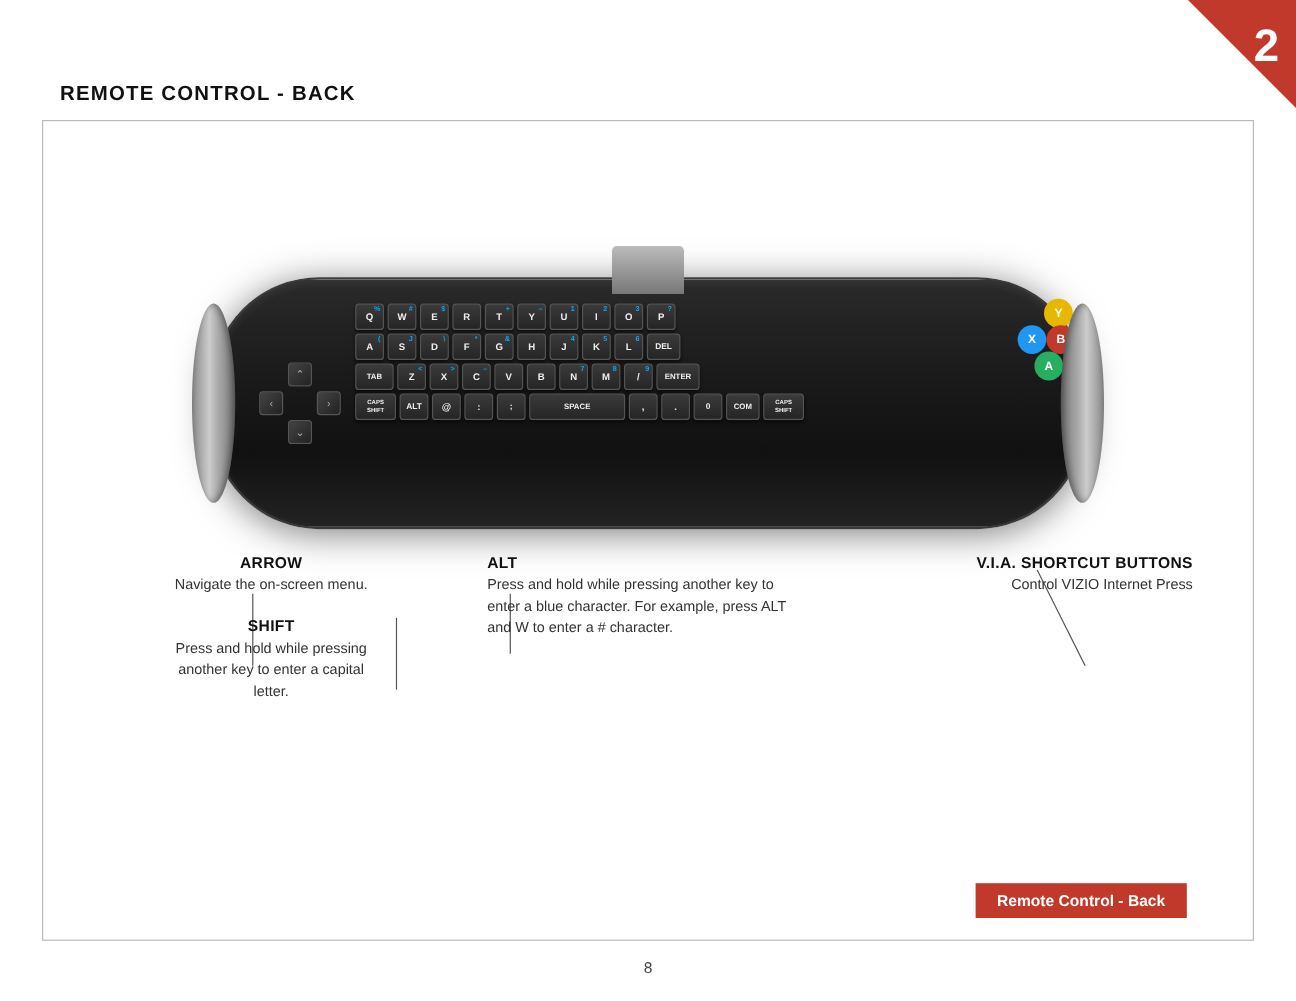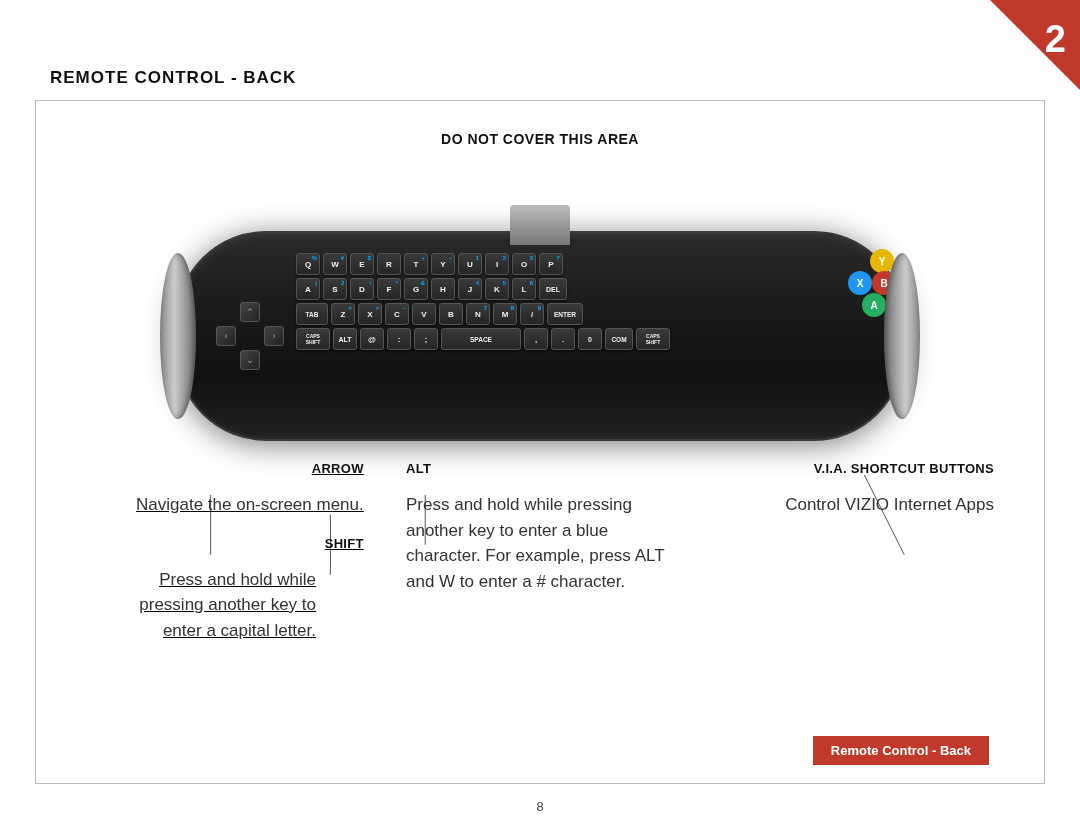--- a/index.html
+++ b/index.html
@@ -238,47 +238,46 @@
     .labels-area {
       position: absolute;
       top: 360px;
       left: 0;
       right: 0;
     }
 
     .label-arrow {
       position: absolute;
       left: 100px;
-      text-align: right;
-      text-decoration: underline;
+      text-align: center;
     }
     .label-alt {
       position: absolute;
       left: 340px;
       text-align: left;
     }
     .label-via {
       position: absolute;
       right: 50px;
       text-align: right;
     }
 
     .label-title {
       font-size: 13px;
       font-weight: bold;
       color: #111;
       font-family: Arial;
       letter-spacing: 0.3px;
     }
     .label-body {
-      font-size: 17px;
+      font-size: 12px;
       color: #333;
       font-family: Arial;
       line-height: 1.5;
-      margin-top: 16px;
+      margin-top: 2px;
     }
 
     
     .page-number {
       position: absolute;
       bottom: 20px;
       left: 50%;
       transform: translateX(-50%);
       font-size: 13px;
       color: #444;
@@ -317,21 +316,20 @@
 <body>
 
 <div class="chapter-marker"></div>
 <div class="chapter-number">2</div>
 
 <div class="section-title">REMOTE CONTROL - BACK</div>
 
 <div class="main-box">
 
   <div class="transmitter-note">
-    <div class="do-not">DO NOT COVER THIS AREA</div>
   </div>
 
   <div class="remote-area">
 
     <div class="remote-body">
 
       <div class="transmitter-tab"></div>
 
       <div class="arrow-keys">
         <div class="arrow-btn arrow-up">⌃</div>
@@ -533,21 +531,21 @@
       <div class="label-body" style="max-width:180px;">Press and hold while pressing another key to enter a capital letter.</div>
     </div>
 
     <div class="label-alt" style="left:370px; top:0;">
       <div class="label-title">ALT</div>
       <div class="label-body" style="max-width:260px;">Press and hold while pressing another key to enter a blue character. For example, press ALT and W to enter a # character.</div>
     </div>
 
     <div class="label-via">
       <div class="label-title">V.I.A. SHORTCUT BUTTONS</div>
-      <div class="label-body">Control VIZIO Internet Apps</div>
+      <div class="label-body">Control VIZIO Internet Press</div>
     </div>
 
   </div>
 
   <div class="bottom-red-label">Remote Control - Back</div>
 
 </div>
 
 <div class="page-number">8</div>
 

